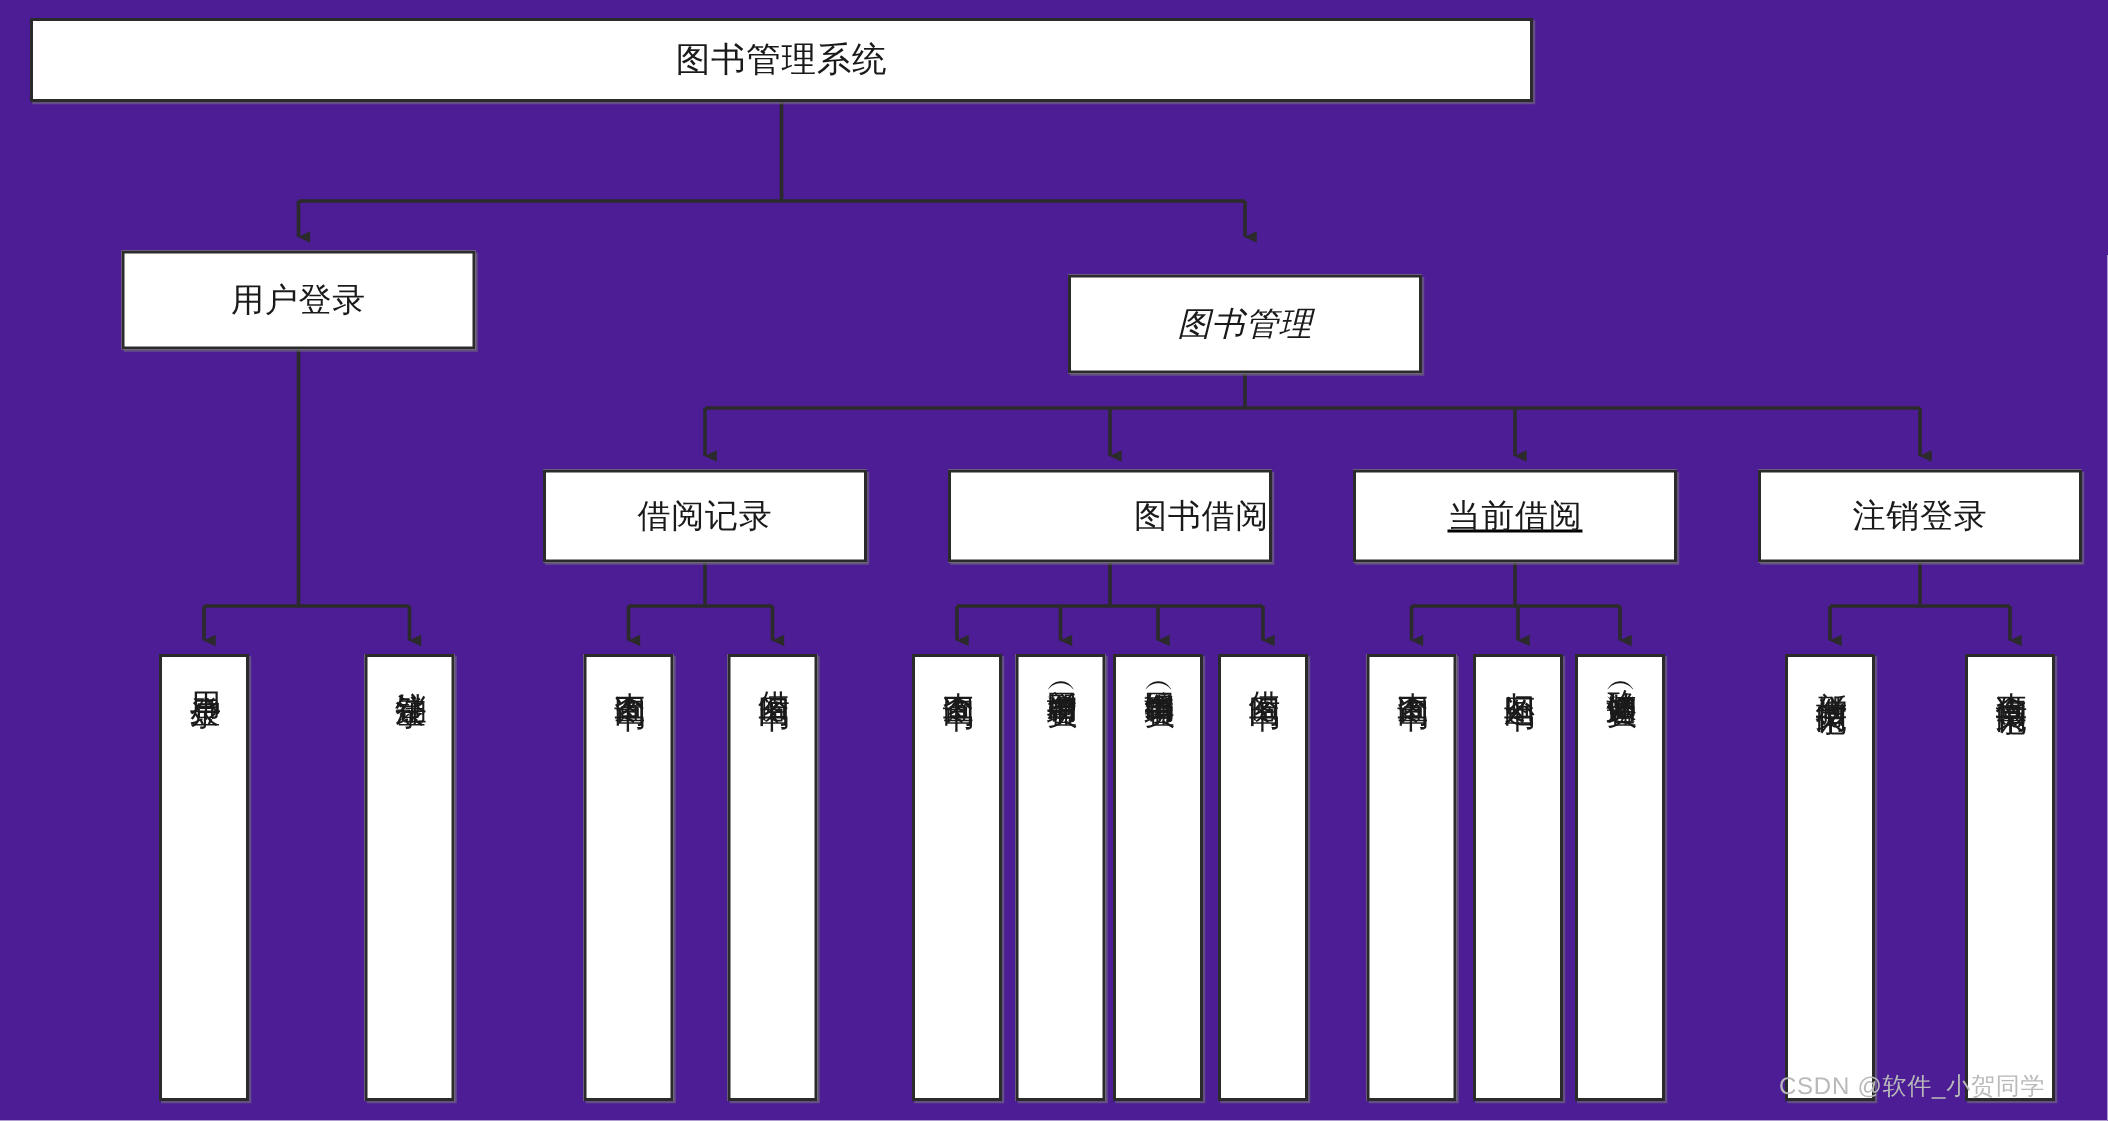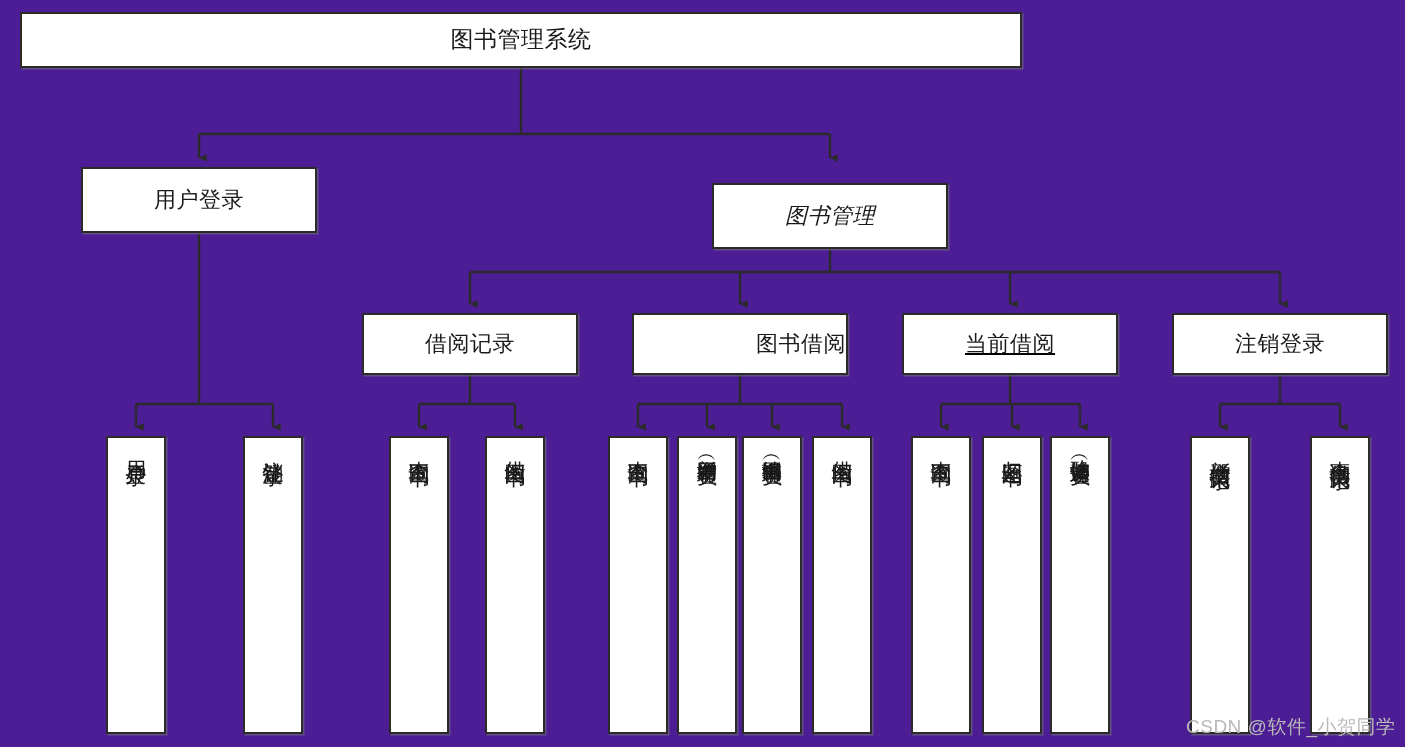--- a/index.html
+++ b/index.html
@@ -63,21 +63,21 @@
     letter-spacing: 2px;
     max-height: 100%;
   }
   .node.vert.tall-text .node-label {
     font-size: 20px;
     letter-spacing: 1px;
   }
   .watermark {
     position: absolute;
     color: #b9b9b9;
-    font-size: 19px;
+    font-size: 16px;
     white-space: nowrap;
     letter-spacing: 0.5px;
     user-select: none;
   }
 </style>
 </head>
 <body>
 
 <div id="diagram-root">
 

